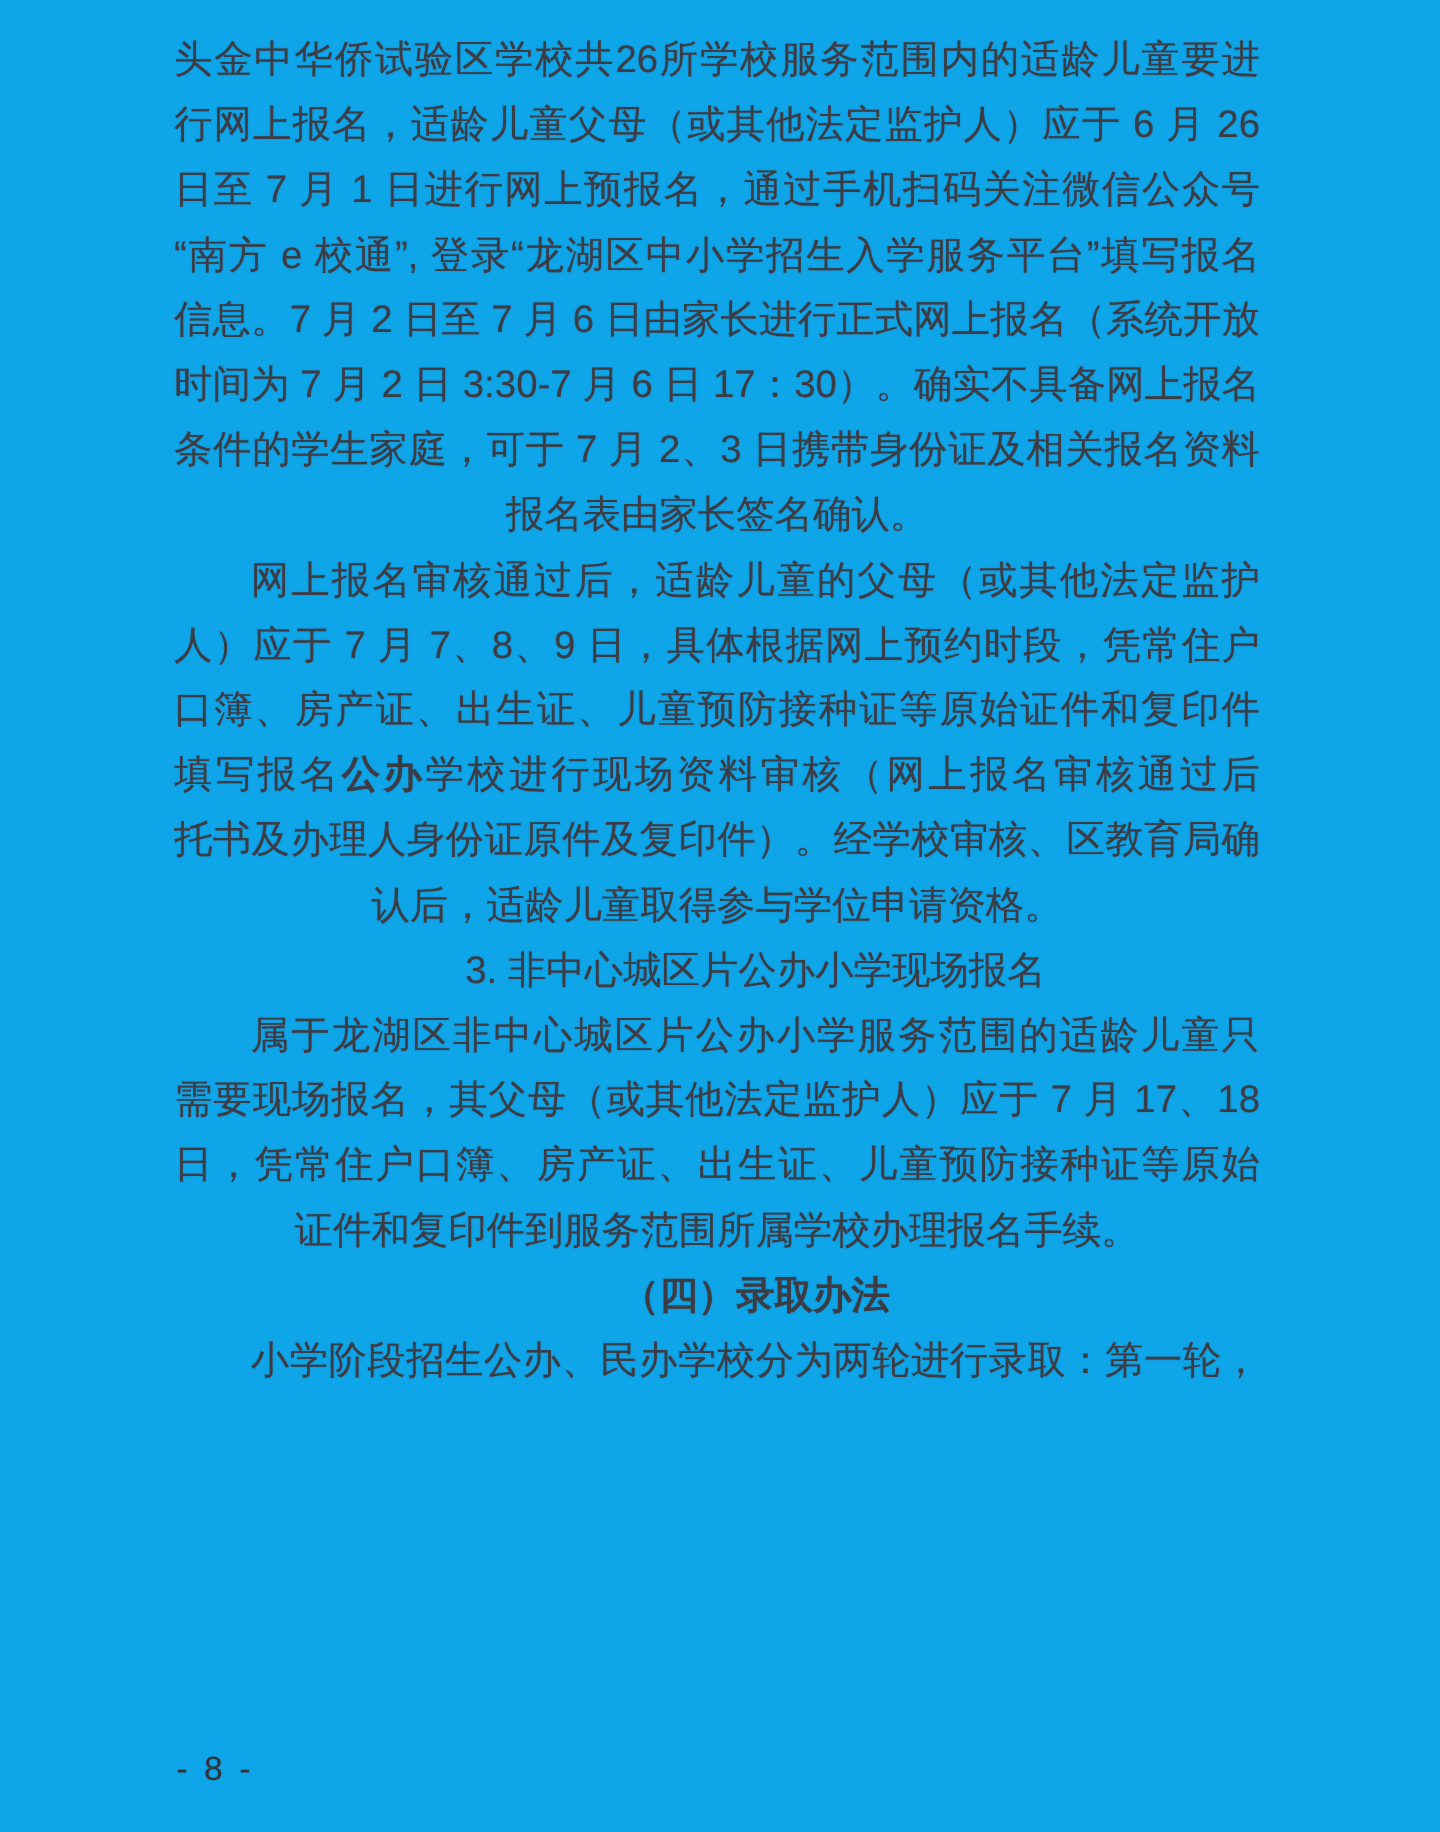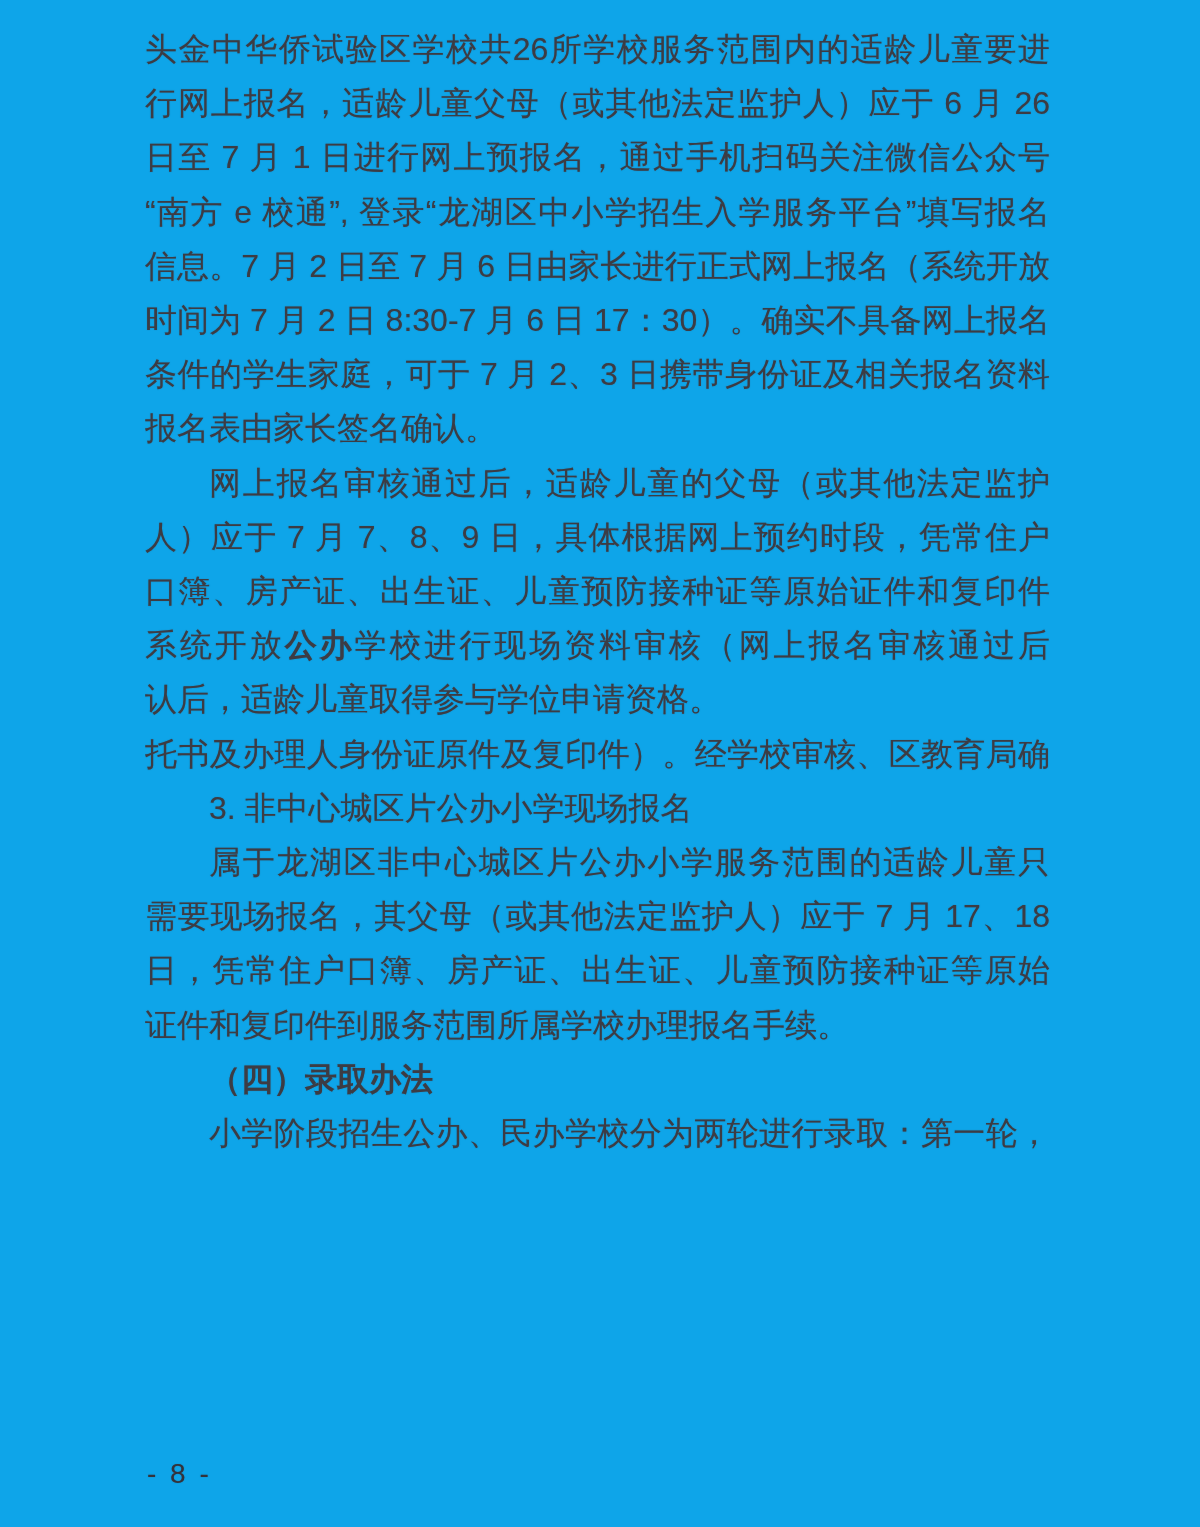--- a/index.html
+++ b/index.html
@@ -21,21 +21,21 @@
     position: absolute;
     left: 145px;
     top: 22px;
     width: 905px;
     font-size: 32px;
     line-height: 54.2px;
     text-shadow: 0 0 1.1px rgba(70,70,82,0.55);
   }
   .paragraph { margin: 0; }
   .line {
-    text-align: left;
+    text-align: center;
     overflow: hidden;
     white-space: normal;
   }
   .line.fill {
     text-align: justify;
     text-align-last: justify;
   }
   .line.indent { text-indent: 2em; }
   .paragraph.bold-heading { font-weight: 700; }
   .emph { font-weight: 700; }
@@ -53,31 +53,31 @@
 <body>
 
 <div class="page">
   <div class="doc">
       <div class="paragraph">
         <div class="line fill">头金中华侨试验区学校共26所学校服务范围内的适龄儿童要进</div>
         <div class="line fill">行网上报名，适龄儿童父母（或其他法定监护人）应于 6 月 26</div>
         <div class="line fill">日至 7 月 1 日进行网上预报名，通过手机扫码关注微信公众号</div>
         <div class="line fill">“南方 e 校通”, 登录“龙湖区中小学招生入学服务平台”填写报名</div>
         <div class="line fill">信息。7 月 2 日至 7 月 6 日由家长进行正式网上报名（系统开放</div>
-        <div class="line fill">时间为 7 月 2 日 8:30-7 月 6 日 17：30）。确实不具备网上报名</div>
+        <div class="line fill">时间为 7 月 2 日 3:30-7 月 6 日 17：30）。确实不具备网上报名</div>
         <div class="line fill">条件的学生家庭，可于 7 月 2、3 日携带身份证及相关报名资料</div>
         <div class="line">报名表由家长签名确认。</div>
       </div>
       <div class="paragraph">
         <div class="line fill indent">网上报名审核通过后，适龄儿童的父母（或其他法定监护</div>
         <div class="line fill">人）应于 7 月 7、8、9 日，具体根据网上预约时段，凭常住户</div>
         <div class="line fill">口簿、房产证、出生证、儿童预防接种证等原始证件和复印件</div>
-        <div class="line fill"><span class="">系统开放</span><span class="emph">公办</span><span class="">学校进行现场资料审核（网上报名审核通过后</span></div>
+        <div class="line fill"><span class="">填写报名</span><span class="emph">公办</span><span class="">学校进行现场资料审核（网上报名审核通过后</span></div>
+        <div class="line fill">托书及办理人身份证原件及复印件）。经学校审核、区教育局确</div>
         <div class="line">认后，适龄儿童取得参与学位申请资格。</div>
-        <div class="line fill">托书及办理人身份证原件及复印件）。经学校审核、区教育局确</div>
       </div>
       <div class="paragraph">
         <div class="line indent">3. 非中心城区片公办小学现场报名</div>
       </div>
       <div class="paragraph">
         <div class="line fill indent">属于龙湖区非中心城区片公办小学服务范围的适龄儿童只</div>
         <div class="line fill">需要现场报名，其父母（或其他法定监护人）应于 7 月 17、18</div>
         <div class="line fill">日，凭常住户口簿、房产证、出生证、儿童预防接种证等原始</div>
         <div class="line">证件和复印件到服务范围所属学校办理报名手续。</div>
       </div>

